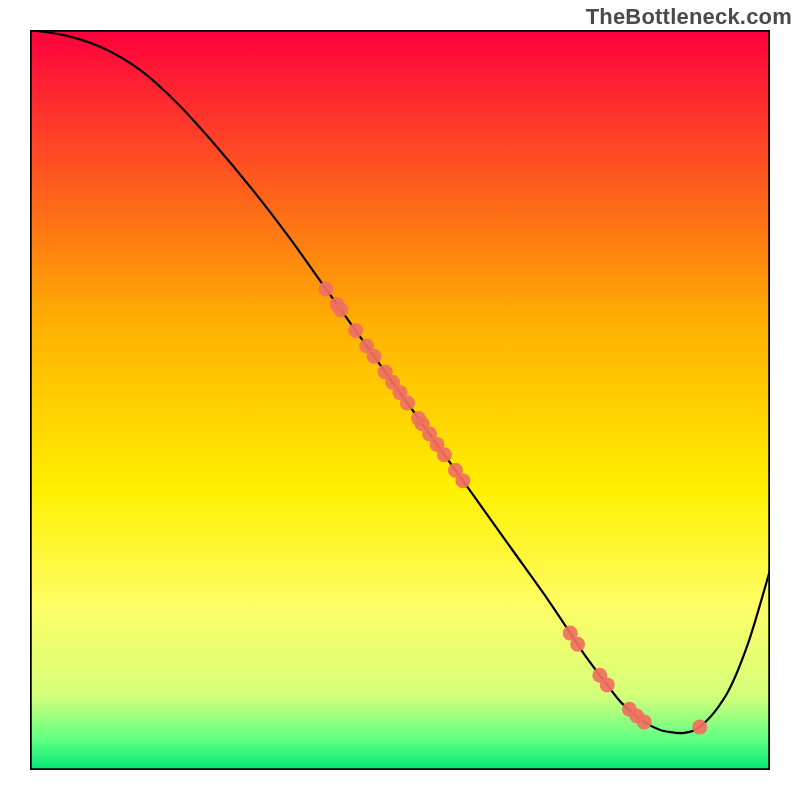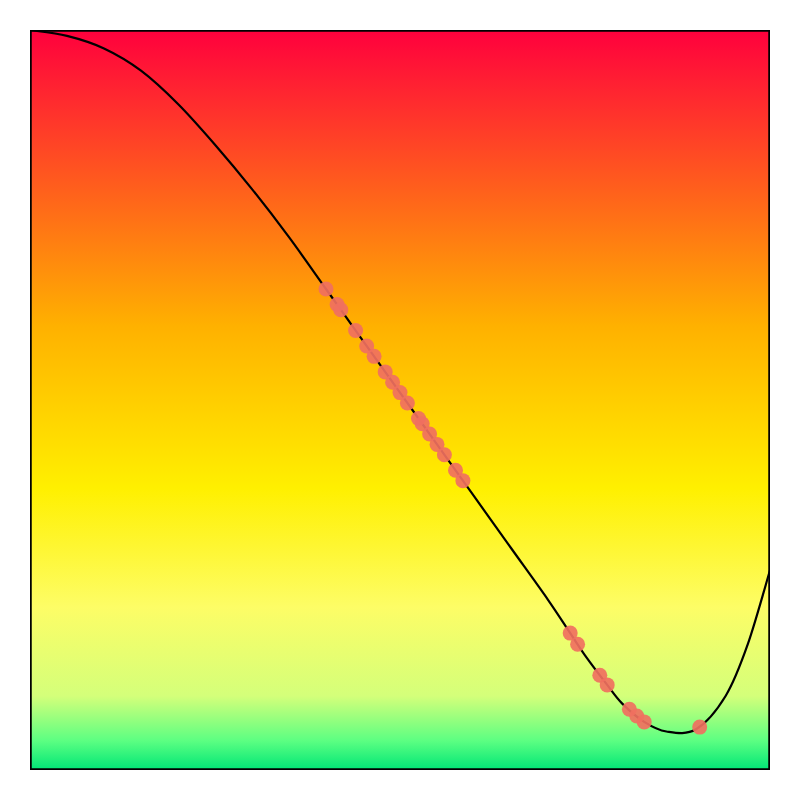--- a/index.html
+++ b/index.html
@@ -21,20 +21,21 @@
     top: 30px;
     width: 740px;
     height: 740px;
   }
   svg { display: block; }
 </style>
 </head>
 <body>
 
 <div class="wrap">
+  <div class="watermark">TheBottleneck.com</div>
   <div class="plot">
     <svg id="svg" width="740" height="740" viewBox="0 0 740 740">
         <defs>
           <linearGradient id="bg" x1="0" y1="0" x2="0" y2="1">
             <stop offset="0%" stop-color="#ff003d"></stop>
             <stop offset="40%" stop-color="#ffb100"></stop>
             <stop offset="62%" stop-color="#fff000"></stop>
             <stop offset="78%" stop-color="#fdfd66"></stop>
             <stop offset="90%" stop-color="#d4ff7a"></stop>
             <stop offset="96%" stop-color="#5dff82"></stop>

